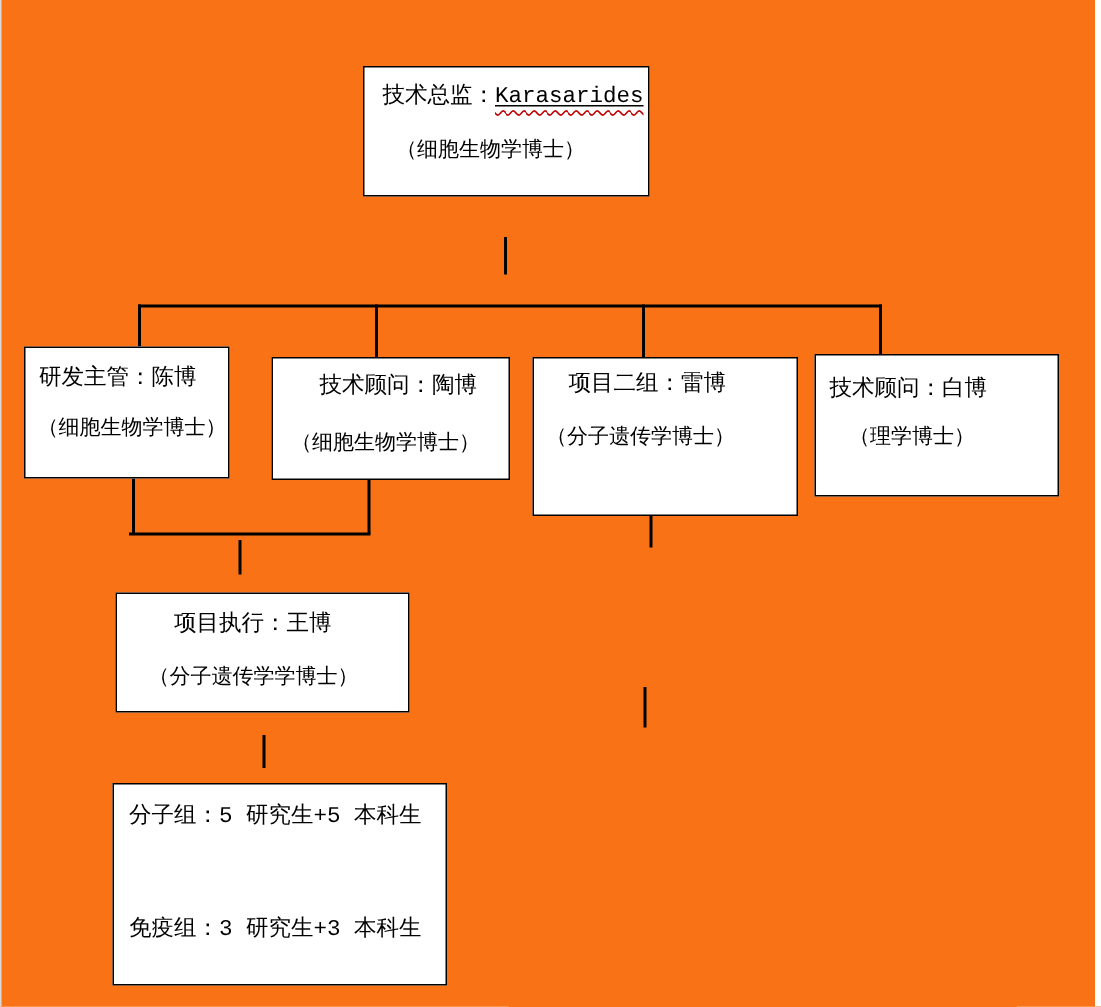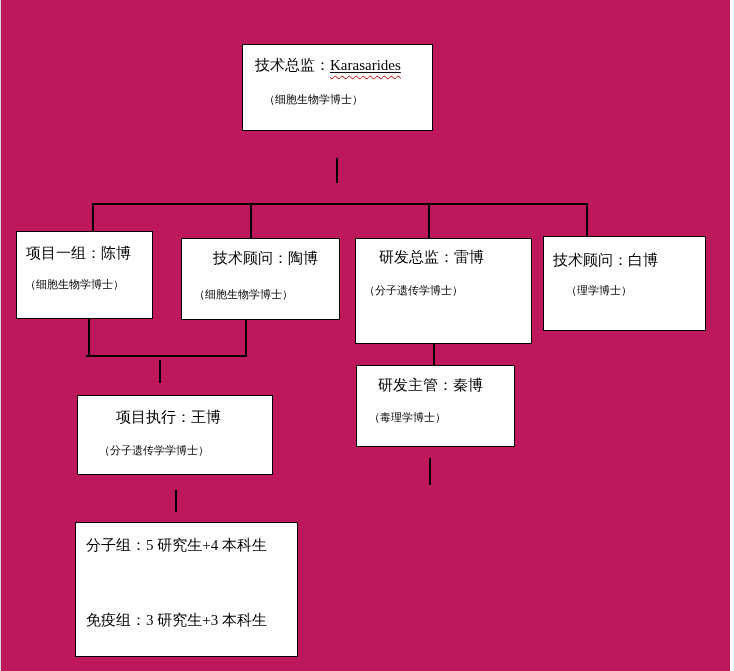--- a/index.html
+++ b/index.html
@@ -1,27 +1,27 @@
 <!DOCTYPE html>
 <html><head>
 <meta charset="utf-8">
 <style>
   html,body{margin:0;padding:0;}
   body{
     width:734px;height:671px;background:#ffffff;
     font-family:"Liberation Serif","DejaVu Serif",serif;
     color:#000;overflow:hidden;
   }
-  .canvas{position:relative;width:730px;height:671px;background:#be185d;}
+  .canvas{position:relative;width:730px;height:671px;background:#f97316;font-family:Liberation Mono, monospace;}
   .edge-left{position:absolute;left:0;top:0;width:1px;height:671px;background:#d9d9d9;}
 
   .box{position:absolute;border:1.5px solid #000;background:#fff;box-sizing:border-box;}
   .bline{position:absolute;white-space:nowrap;line-height:1.2;}
   .title{font-size:15px;}
-  .sub{font-size:11px;}
+  .sub{font-size:14px;}
 
   
   .b0{left:242px;top:44px;width:191px;height:87px;}
   .b0 .title{left:12px;top:11px;}   .b0 .sub{left:21px;top:48px;}
   .b1{left:16px;top:231px;width:137px;height:88px;}
   .b1 .title{left:9px;top:12px;}    .b1 .sub{left:8px;top:46px;}
   .b2{left:181px;top:238px;width:159px;height:82px;}
   .b2 .title{left:31px;top:10px;}   .b2 .sub{left:12px;top:49px;}
   .b3{left:355px;top:238px;width:177px;height:106px;}
   .b3 .title{left:23px;top:9px;}    .b3 .sub{left:8px;top:45px;}
@@ -78,47 +78,43 @@
   <div class="cn vln v-exec-bot"></div>
   <div class="cn vln v-rd1"></div>
   <div class="cn vln v-rd2"></div>
 
   <div class="box b0">
     <div class="bline title"><span>技术总监：</span><span class="spell-error"><span class="u-name">Karasarides</span></span></div>
     <div class="bline sub">（细胞生物学博士）</div>
   </div>
 
   <div class="box b1">
-    <div class="bline title">项目一组：陈博</div>
+    <div class="bline title">研发主管：陈博</div>
     <div class="bline sub">（细胞生物学博士）</div>
   </div>
 
   <div class="box b2">
     <div class="bline title">技术顾问：陶博</div>
     <div class="bline sub">（细胞生物学博士）</div>
   </div>
 
   <div class="box b3">
-    <div class="bline title">研发总监：雷博</div>
+    <div class="bline title">项目二组：雷博</div>
     <div class="bline sub">（分子遗传学博士）</div>
   </div>
 
   <div class="box b5">
     <div class="bline title">项目执行：王博</div>
     <div class="bline sub">（分子遗传学学博士）</div>
   </div>
 
   <div class="box b4">
     <div class="bline title">技术顾问：白博</div>
     <div class="bline sub">（理学博士）</div>
   </div>
 
-  <div class="box b6">
-    <div class="bline title">研发主管：秦博</div>
-    <div class="bline sub">（毒理学博士）</div>
-  </div>
 
   <div class="box b7">
-    <div class="bline title l0">分子组：5 研究生+4 本科生</div>
+    <div class="bline title l0">分子组：5 研究生+5 本科生</div>
     <div class="bline title l2">免疫组：3 研究生+3 本科生</div>
   </div>
 
 </div>
 
 </body></html>

